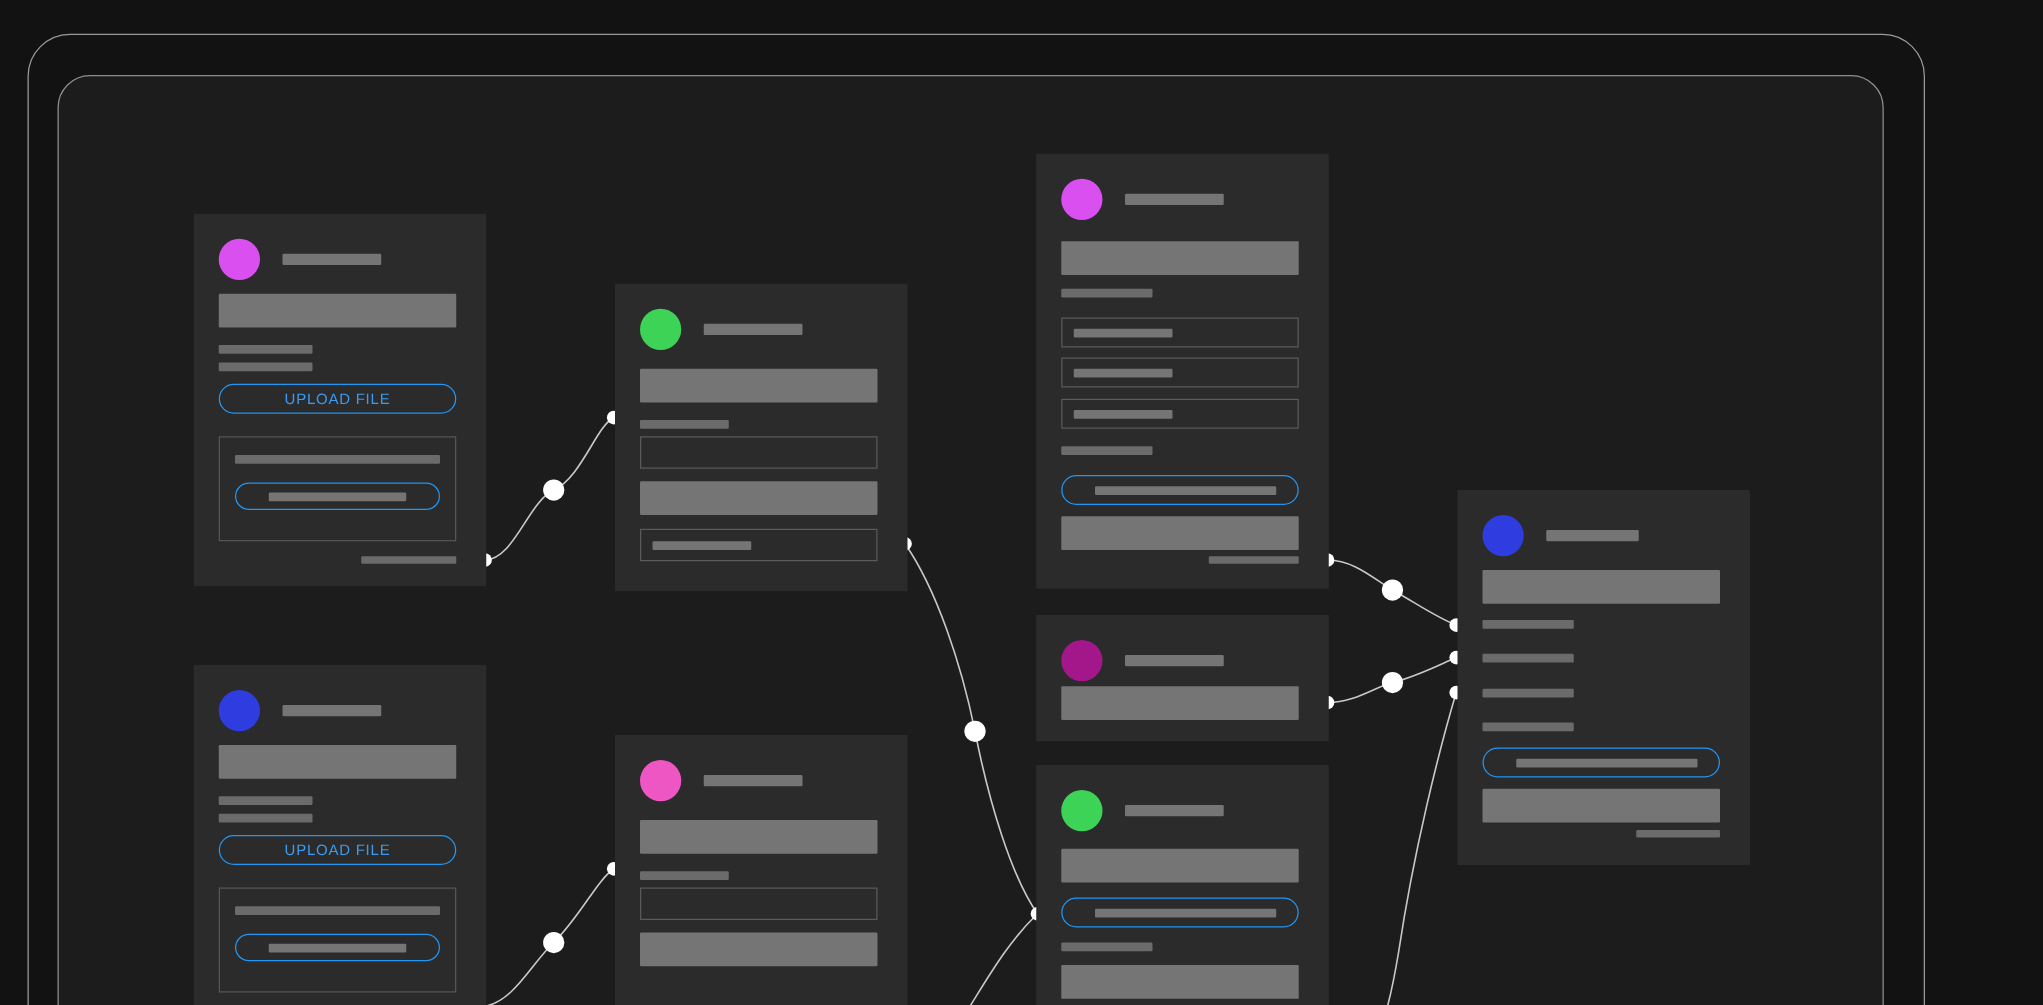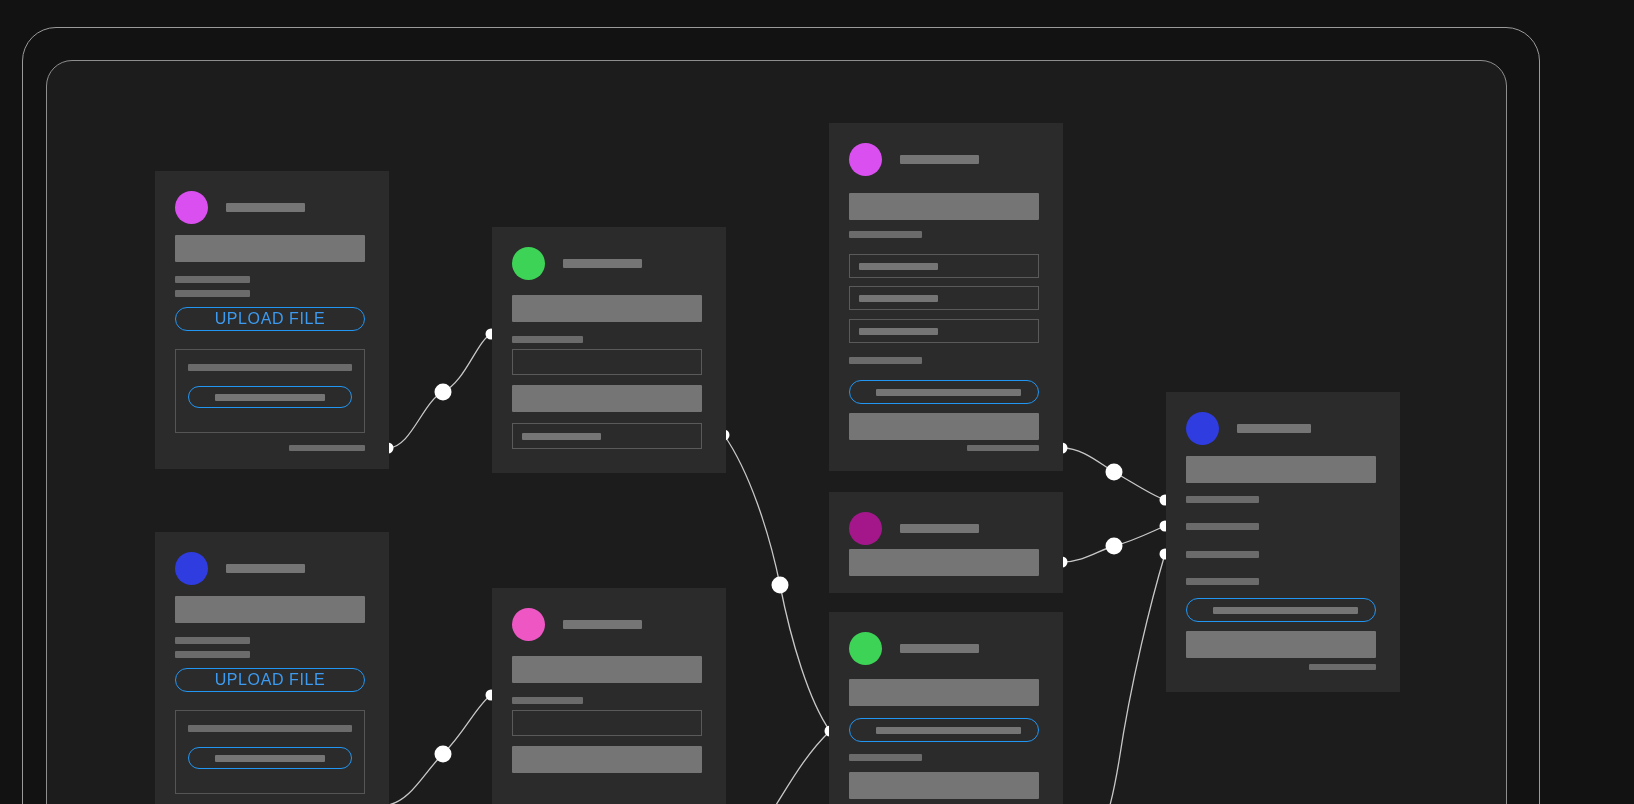--- a/index.html
+++ b/index.html
@@ -110,21 +110,21 @@
   .field .bar-sm { background: #757575; }
 
   .pill {
     border: 1.4px solid #2196f3;
     border-radius: 999px;
     box-sizing: border-box;
     display: flex;
     align-items: center;
     justify-content: center;
     color: #3c9bf0;
-    font-size: 16px;
+    font-size: 12px;
     letter-spacing: 0.6px;
   }
   .pill.filled-left {
     justify-content: flex-start;
     padding-left: 26px;
   }
 
   .group-box {
     border: 1px solid #555555;
     box-sizing: border-box;

